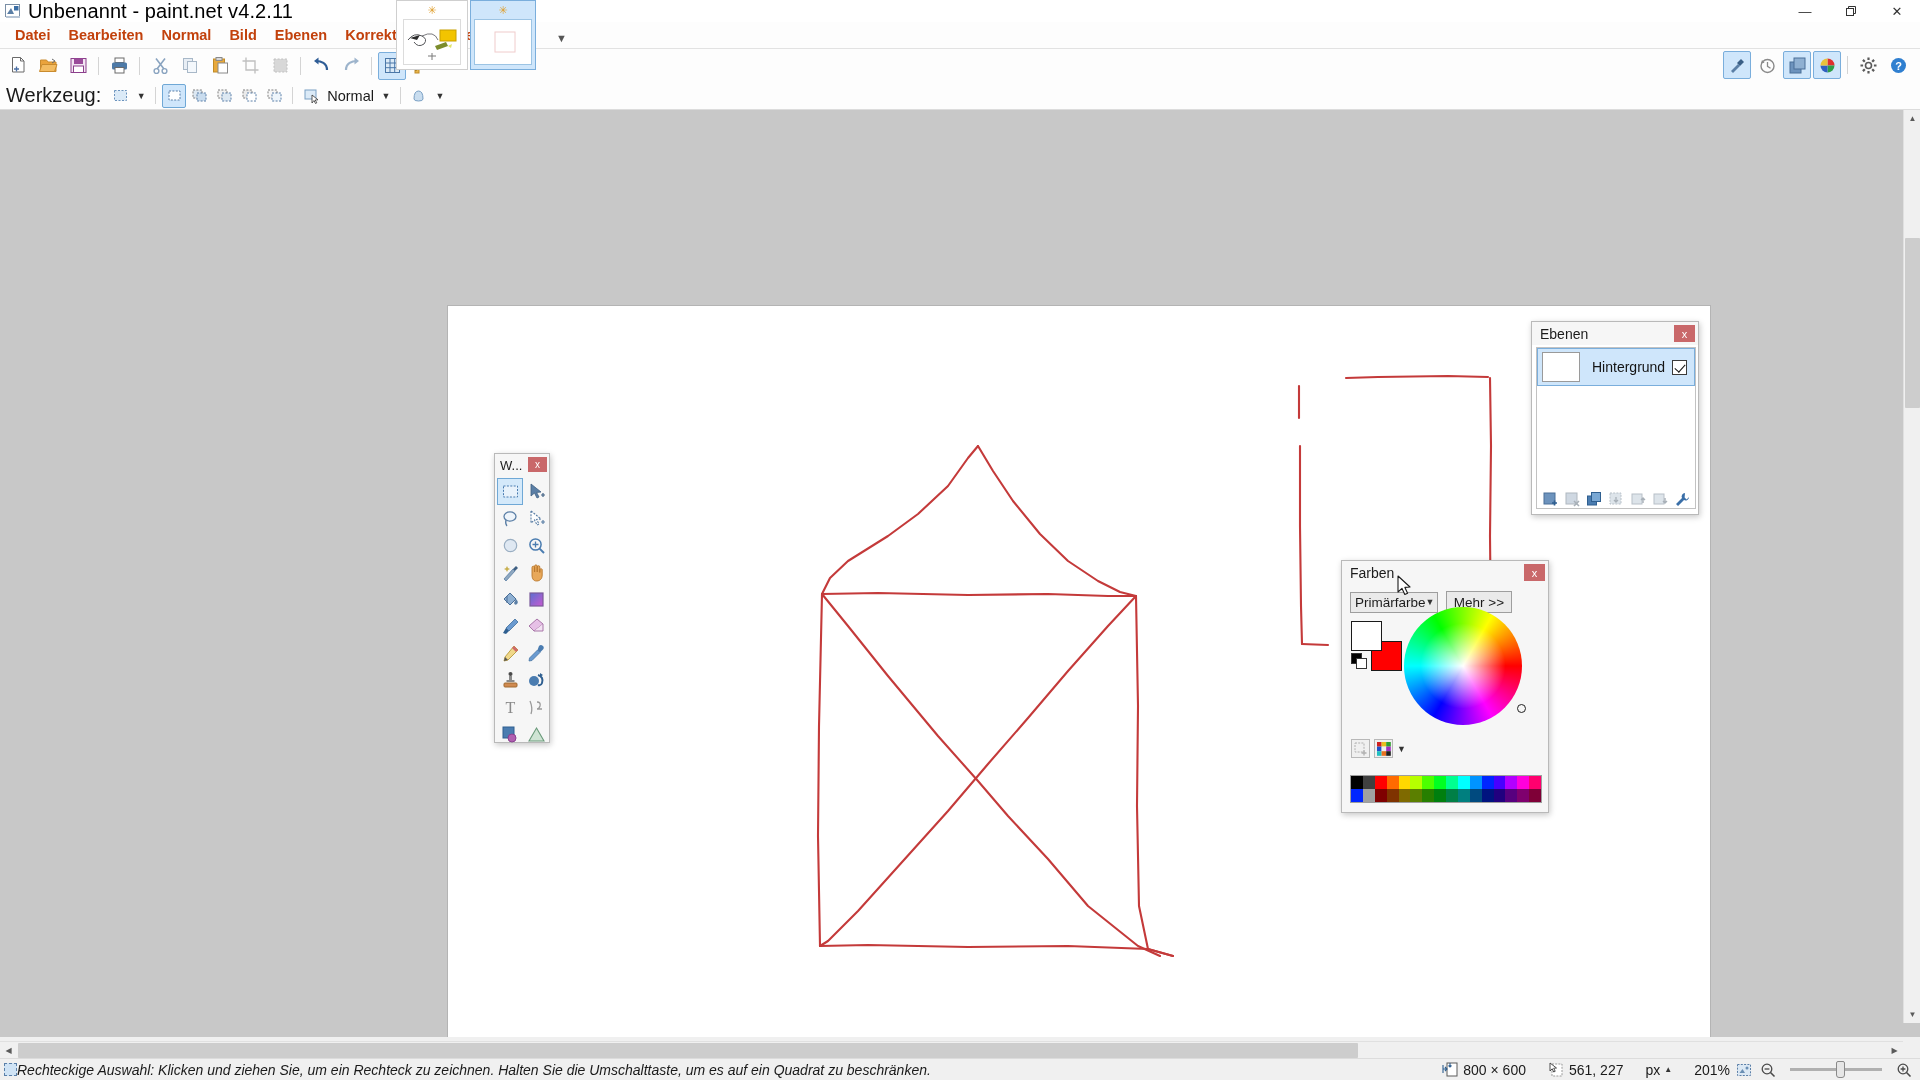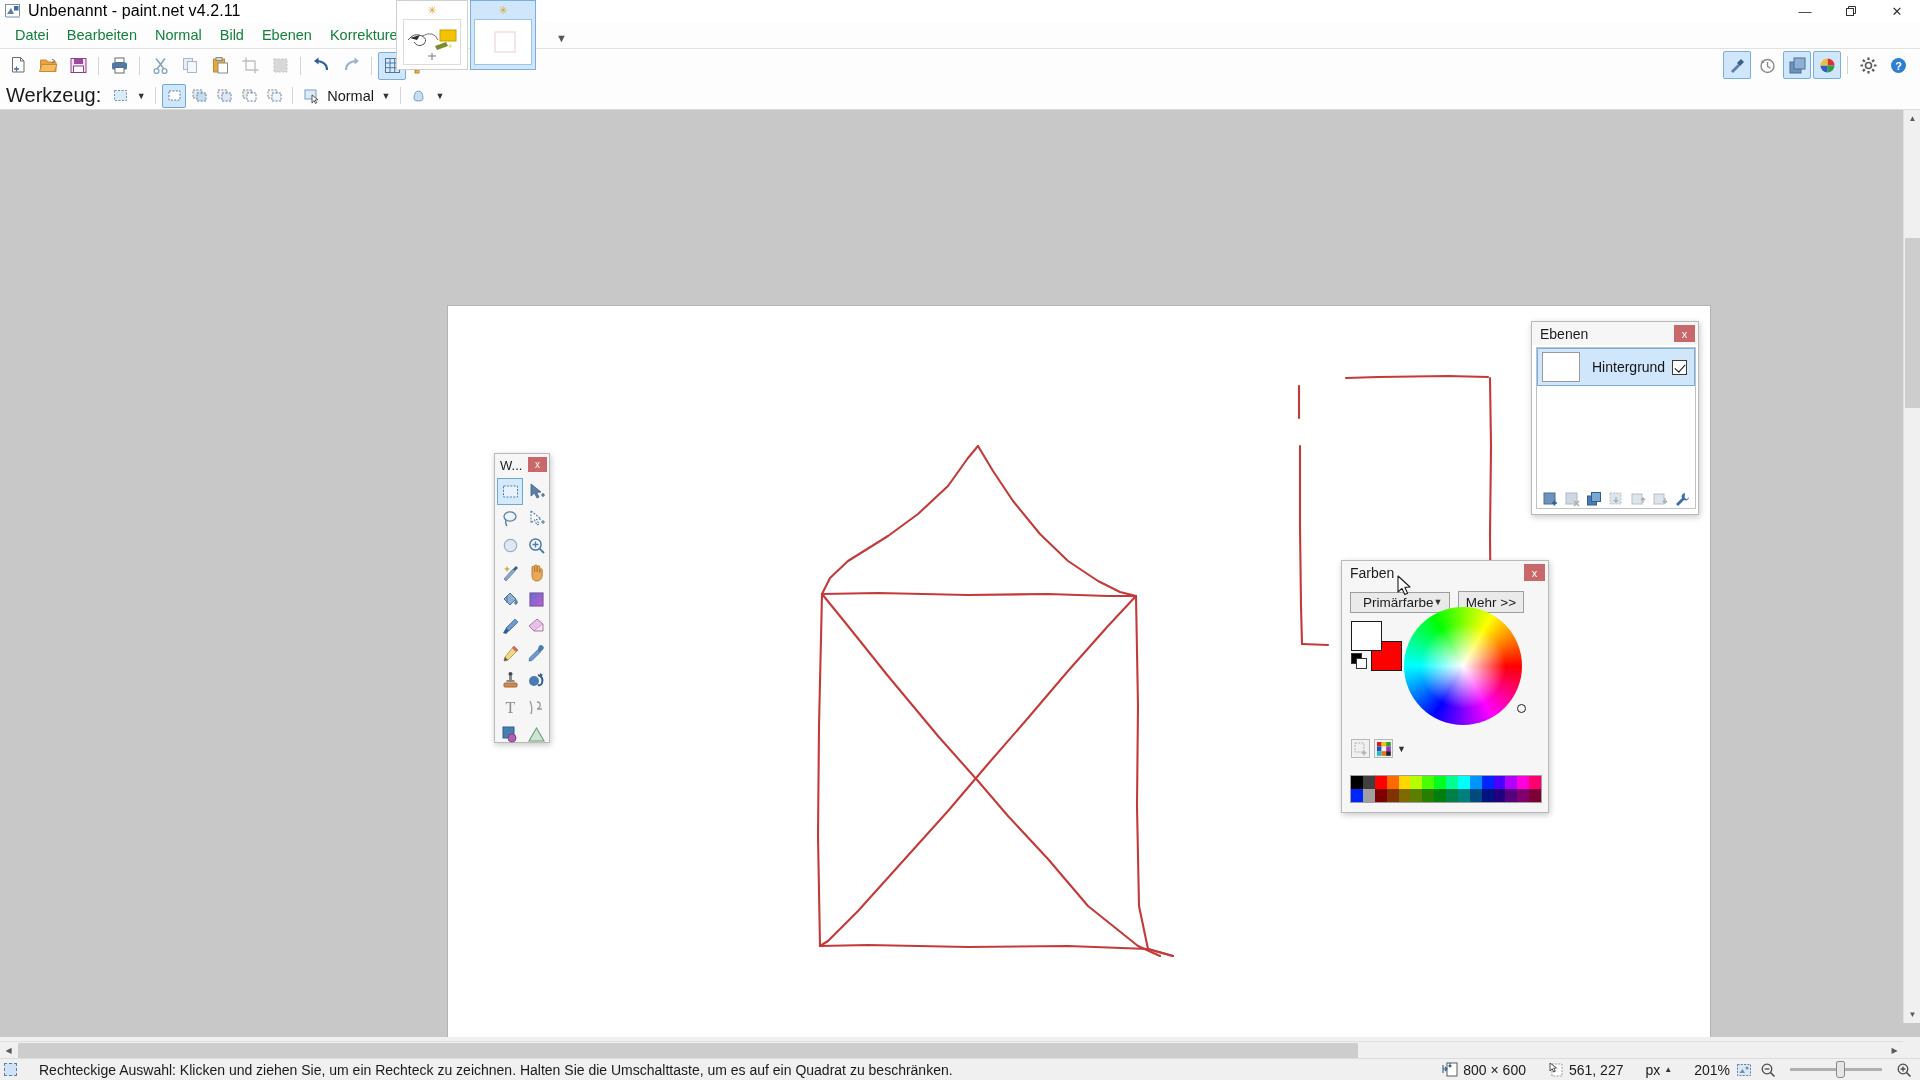--- a/index.html
+++ b/index.html
@@ -15,36 +15,37 @@
 
   
   .titlebar {
     position: absolute; top: 0; left: 0; width: 1920px; height: 22px;
     background: #ffffff; display: flex; align-items: center;
   }
   .title-icon {
     width: 16px; height: 16px; margin-left: 5px; margin-right: 7px;
     position: relative; flex: 0 0 auto;
   }
-  .title-text { font-size: 16px; color: #000; letter-spacing: .1px; }
+  .title-text { font-size: 20px; color: #000; letter-spacing: .1px; }
   .win-btns { position: absolute; right: 0; top: 0; height: 22px; display: flex; }
   .win-btn {
     width: 46px; height: 22px; display: flex; align-items: center; justify-content: center;
     font-size: 13px; color: #333; background: transparent;
   }
 
   
   .menubar {
     position: absolute; top: 22px; left: 0; width: 1920px; height: 26px;
     background: #fdfdfd; display: flex; align-items: center; padding-left: 6px;
     border-bottom: 1px solid #fdfdfd;
   }
   .menu-item {
-    padding: 4px 9px; font-size: 14.5px; color: #15803d; line-height: 16px;
+    padding: 4px 9px; font-size: 14.5px; color: #c2410c; line-height: 16px;
     white-space: nowrap;
+    font-weight: bold;
   }
 
   
   .doctabs {
     position: absolute; top: 0px; left: 396px; height: 72px;
     display: flex; align-items: flex-start; gap: 0px; z-index: 20;
   }
   .doctab {
     width: 72px; height: 70px; background: #ffffff;
     border: 1px solid #cfcfcf; position: relative;
@@ -186,22 +187,22 @@
   .layers-toolbar {
     position: absolute; left: 4px; bottom: 4px; width: 160px; height: 22px;
     display: flex; align-items: center; gap: 2px; padding-left: 4px;
   }
   .lt-btn { width: 20px; height: 20px; display: flex; align-items: center; justify-content: center; }
 
   
   #colorswin { left: 1341px; top: 560px; width: 208px; height: 253px; background: #f6f6f6; }
   .cw-row1 { position: absolute; left: 8px; top: 30px; display: flex; gap: 8px; align-items: center; }
   .cw-combo {
-    width: 100px; height: 21px; background: #eaeaea; border: 1px solid #9e9e9e;
-    display: flex; align-items: center; padding: 0 12px; font-size: 13.5px; color: #1c1c1c;
+    width: 88px; height: 21px; background: #eaeaea; border: 1px solid #9e9e9e;
+    display: flex; align-items: center; padding: 0 4px; font-size: 13.5px; color: #1c1c1c;
     justify-content: space-between;
   }
   .cw-combo .cv { font-size: 9px; color: #333; }
   .cw-btn-mehr {
     width: 66px; height: 22px; background: #eaeaea; border: 1px solid #9e9e9e;
     display: flex; align-items: center; justify-content: center;
     font-size: 13.5px; color: #1c1c1c;
   }
   .swatch-pair { position: absolute; left: 9px; top: 60px; width: 50px; height: 48px; }
   .sw-primary {
@@ -241,21 +242,21 @@
   }
   .pal-row { display: flex; flex: 1; }
   .pal-cell { flex: 1; }
 
   
   .statusbar {
     position: absolute; left: 0; bottom: 0; width: 1920px; height: 22px;
     background: #f0f0f0; border-top: 1px solid #dcdcdc;
     display: flex; align-items: center;
   }
-  .sb-left { display: flex; align-items: center; padding-left: 4px; gap: 22px; }
+  .sb-left { display: flex; align-items: center; padding-left: 4px; gap: 0; font-style: italic; }
   .sb-tool-icon {
     width: 13px; height: 13px; border: 1px dashed #5a7fa8; background: #cfe3f5;
   }
   .sb-text { font-size: 14px; color: #1a1a1a; white-space: nowrap; }
   .sb-right {
     position: absolute; right: 6px; display: flex; align-items: center; gap: 0px; height: 22px;
   }
   .sb-group { display: flex; align-items: center; gap: 4px; margin-left: 22px; font-size: 14px; color: #1a1a1a; }
   .zoom-slider { width: 92px; height: 3px; background: #b0b0b0; position: relative; margin: 0 8px; }
   .zoom-thumb {

